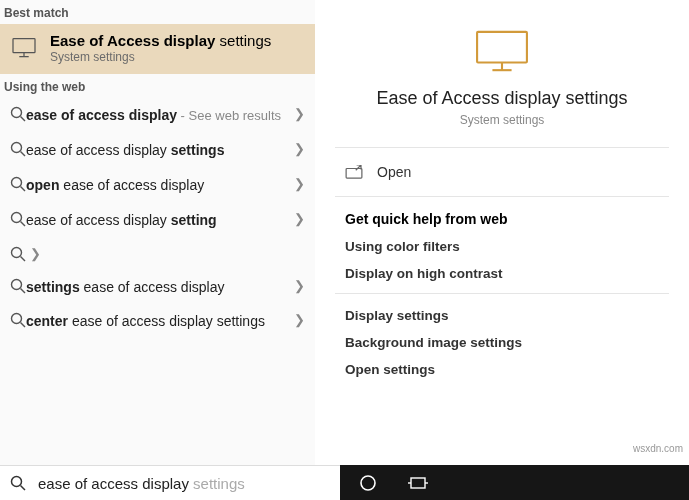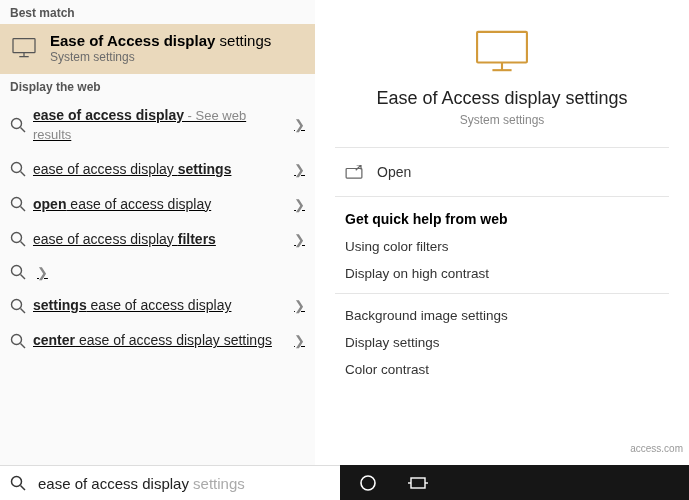--- a/index.html
+++ b/index.html
@@ -1,44 +1,44 @@
 <!DOCTYPE html>
 <html><head>
   <meta charset="utf-8">
   <style>
     * { margin: 0; padding: 0; box-sizing: border-box; }
     body { font-family: "Segoe UI", sans-serif; font-size: 14px; color: #000; width: 689px; height: 500px; overflow: hidden; background: #fff; }
     .container { display: flex; height: 465px; }
     .left-panel { width: 315px; background: #fafafa; display: flex; flex-direction: column; }
     .right-panel { flex: 1; background: #fff; padding: 0; }
-    .section-label { font-size: 12px; color: #555; padding: 6px 10px 4px 10px; font-weight: 600; }
+    .section-label { font-size: 12px; color: #555; padding: 6px 10px 4px 4px; font-weight: 600; }
     .best-match-item { display: flex; align-items: center; background: #ead9bc; padding: 8px 10px 10px 10px; gap: 12px; cursor: pointer; }
     .monitor-icon { width: 28px; height: 22px; flex-shrink: 0; }
     .bm-texts { display: flex; flex-direction: column; }
     .bm-title { font-size: 15px; color: #000; }
     .bm-title .bold { font-weight: 600; }
     .bm-sub { font-size: 12px; color: #6b6b6b; margin-top: 1px; }
     .web-list { display: flex; flex-direction: column; }
-    .web-item { display: flex; align-items: center; padding: 8px 10px; gap: 7px; cursor: pointer; min-height: 32px; text-decoration: underline; }
+    .web-item { display: flex; align-items: flex-start; padding: 8px 10px; gap: 0; cursor: pointer; min-height: 32px; }
     .search-glyph { width: 16px; height: 16px; flex-shrink: 0; }
     .web-text { flex: 1; font-size: 14px; color: #222; line-height: 1.3; }
     .web-text .bold { font-weight: 600; }
     .hint { color: #888; font-size: 13px; }
     .chevron { color: #888; font-size: 13px; margin-left: 4px; }
     .right-hero { display: flex; flex-direction: column; align-items: center; padding: 28px 20px 20px 20px; }
     .big-monitor { width: 58px; height: 46px; margin-bottom: 14px; }
     .hero-title { font-size: 18px; color: #222; text-align: center; }
     .hero-sub { font-size: 12px; color: #888; margin-top: 4px; }
     .section-divider { border-top: 1px solid #e5e5e5; margin: 0 20px; }
     .open-row { display: flex; align-items: center; gap: 14px; padding: 16px 30px; cursor: pointer; }
     .open-icon { width: 18px; height: 14px; }
     .open-text { font-size: 14px; color: #333; }
     .sub-section { padding: 14px 26px 0 30px; }
     .sub-heading { font-size: 14px; font-weight: 600; color: #000; margin-bottom: 12px; }
-    .sub-link { font-size: 13.5px; color: #333; margin-bottom: 12px; cursor: pointer; }
+    .sub-link { font-size: 13.5px; color: #333; margin-bottom: 12px; cursor: pointer; font-weight: bold; }
     .bottom-bar { position: absolute; top: 465px; left: 0; width: 689px; height: 35px; display: flex; }
     .search-box { flex: 0 0 340px; background: #fff; display: flex; align-items: center; padding: 0 10px; gap: 12px; border-top: 1px solid #ddd; }
     .search-text { font-size: 15px; color: #222; }
     .search-text .ghost { color: #aaa; }
     .taskbar { flex: 1; background: #161616; display: flex; align-items: center; padding-left: 8px; gap: 10px; }
     .task-btn { color: #fff; width: 40px; height: 35px; display: flex; align-items: center; justify-content: center; cursor: pointer; }
     .watermark { position: absolute; right: 6px; top: 443px; font-size: 10px; color: #999; }
   </style>
 </head>
 <body>
@@ -55,21 +55,21 @@
         <line x1="10" y1="25" x2="22" y2="25" stroke="#555" stroke-width="1.6"></line>
       </svg>
       <div class="bm-texts">
         <div class="bm-title">
           <span class="bold">Ease of Access display</span><span> settings</span>
         </div>
         <div class="bm-sub">System settings</div>
       </div>
     </div>
 
-    <div class="section-label">Display the web</div>
+    <div class="section-label">Using the web</div>
 
     <div class="web-list" id="web-list">
         <div class="web-item">
     <svg class="search-glyph" viewBox="0 0 16 16">
       <circle cx="6.5" cy="6.5" r="5" fill="none" stroke="#555" stroke-width="1.4"></circle>
       <line x1="10.5" y1="10.5" x2="15" y2="15" stroke="#555" stroke-width="1.4"></line>
     </svg>
     <span class="web-text">
       <span class="bold">ease of access display</span><span class="hint"> - See web results</span>
     </span>
@@ -94,21 +94,21 @@
       <span class="bold">open</span> ease of access display<span class="hint"></span>
     </span>
     <span class="chevron">❯</span>
         </div>
         <div class="web-item">
     <svg class="search-glyph" viewBox="0 0 16 16">
       <circle cx="6.5" cy="6.5" r="5" fill="none" stroke="#555" stroke-width="1.4"></circle>
       <line x1="10.5" y1="10.5" x2="15" y2="15" stroke="#555" stroke-width="1.4"></line>
     </svg>
     <span class="web-text">
-      ease of access display <span class="bold">filters</span><span class="hint"></span>
+      ease of access display <span class="bold">setting</span><span class="hint"></span>
     </span>
     <span class="chevron">❯</span>
         </div>
         <div class="web-item">
     <svg class="search-glyph" viewBox="0 0 16 16">
       <circle cx="6.5" cy="6.5" r="5" fill="none" stroke="#555" stroke-width="1.4"></circle>
       <line x1="10.5" y1="10.5" x2="15" y2="15" stroke="#555" stroke-width="1.4"></line>
     </svg>
     <span class="chevron">❯</span>
         </div>
@@ -160,23 +160,23 @@
       <div class="sub-heading">Get quick help from web</div>
       <div id="quick-list">
           <div class="sub-link">Using color filters</div>
           <div class="sub-link">Display on high contrast</div>
         </div>
     </div>
     <div class="section-divider"></div>
 
     <div class="sub-section">
       <div id="related-list">
+          <div class="sub-link">Display settings</div>
           <div class="sub-link">Background image settings</div>
-          <div class="sub-link">Display settings</div>
-          <div class="sub-link">Color contrast</div>
+          <div class="sub-link">Open settings</div>
         </div>
     </div>
   </div>
 </div>
 
 <div class="bottom-bar">
   <div class="search-box">
     <svg class="search-glyph" viewBox="0 0 16 16">
       <circle cx="6.5" cy="6.5" r="5" fill="none" stroke="#333" stroke-width="1.5"></circle>
       <line x1="10.5" y1="10.5" x2="15" y2="15" stroke="#333" stroke-width="1.5"></line>
@@ -194,13 +194,13 @@
     <div class="task-btn">
       <svg width="20" height="14" viewBox="0 0 20 14">
         <rect x="3" y="2" width="14" height="10" fill="none" stroke="#fff" stroke-width="1.4"></rect>
         <line x1="0" y1="7" x2="3" y2="7" stroke="#fff" stroke-width="1.4"></line>
         <line x1="17" y1="7" x2="20" y2="7" stroke="#fff" stroke-width="1.4"></line>
       </svg>
     </div>
   </div>
 </div>
 
-<div class="watermark">access.com</div>
+<div class="watermark">wsxdn.com</div>
 
 </body></html>

